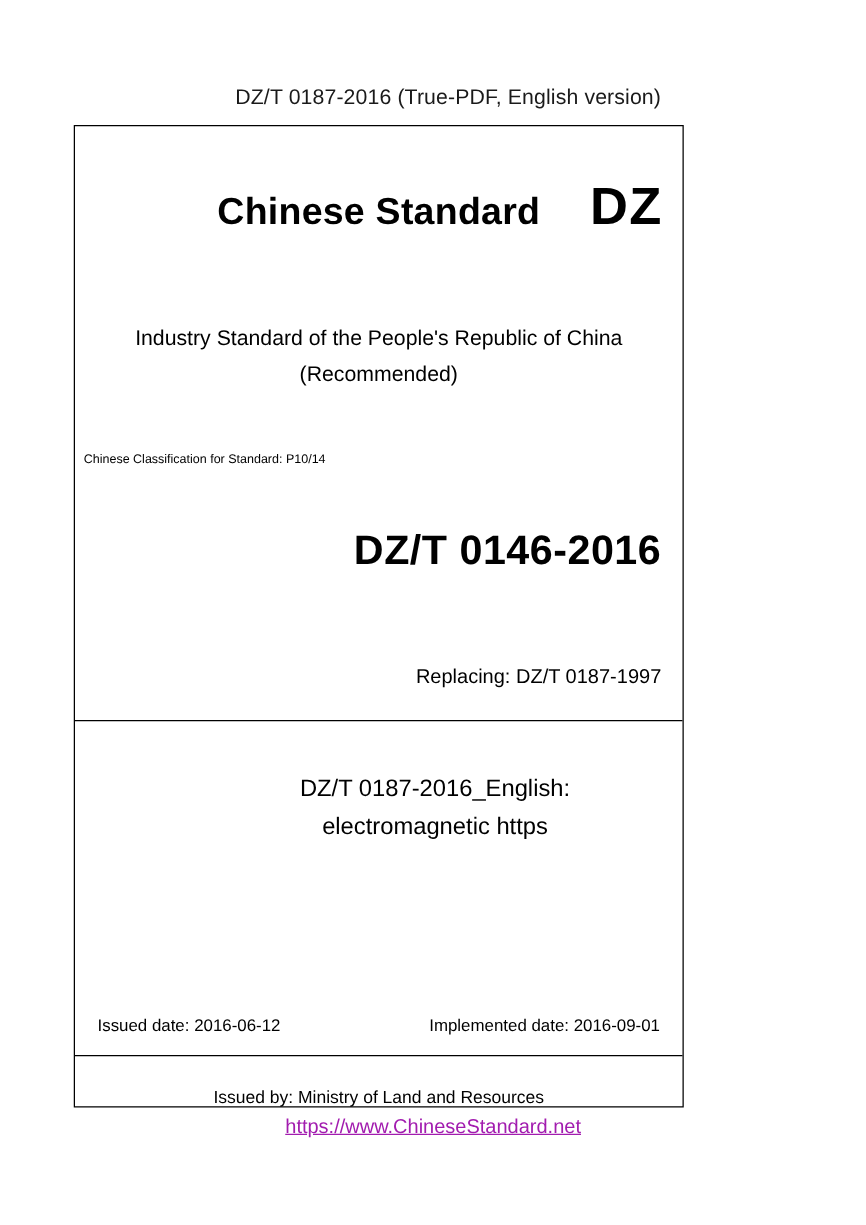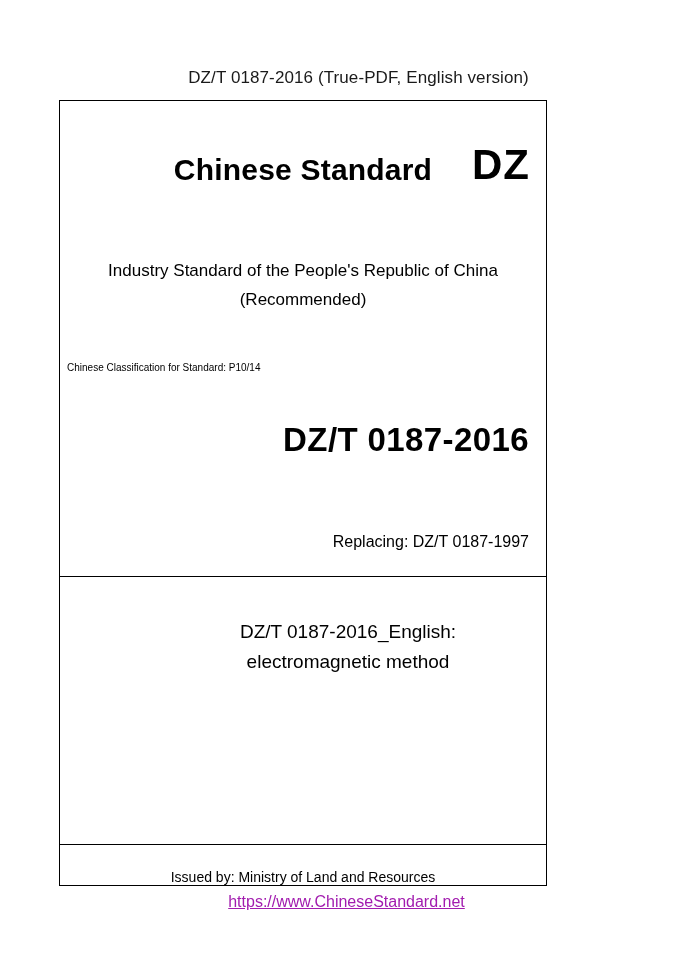--- a/index.html
+++ b/index.html
@@ -153,28 +153,32 @@
   <div class="frame">
 
     <div class="section-upper">
       <div class="std-title">Chinese Standard</div>
       <div class="dz-badge">DZ</div>
       <div class="industry-line">
         <div>Industry Standard of the People's Republic of China</div>
         <div>(Recommended)</div>
       </div>
       <div class="classification">Chinese Classification for Standard: P10/14</div>
-      <div class="std-number">DZ/T 0187-2016</div>
+      <div class="std-number">DZ/T 0146-2016</div>
       <div class="replacing">Replacing: DZ/T 0187-1997</div>
     </div>
 
     <div class="section-middle">
       <div class="doc-title">
         <div>DZ/T 0187-2016_English:</div>
-        <div>electromagnetic method</div>
+        <div>electromagnetic https</div>
+      </div>
+      <div class="dates">
+        <span>Issued date: 2016-06-12</span>
+        <span>Implemented date: 2016-09-01</span>
       </div>
     </div>
 
     <div class="section-lower">
       <span class="issued-by">Issued by: Ministry of Land and Resources</span>
     </div>
 
   </div>
 
   <div class="footer-link">https://www.ChineseStandard.net</div>

